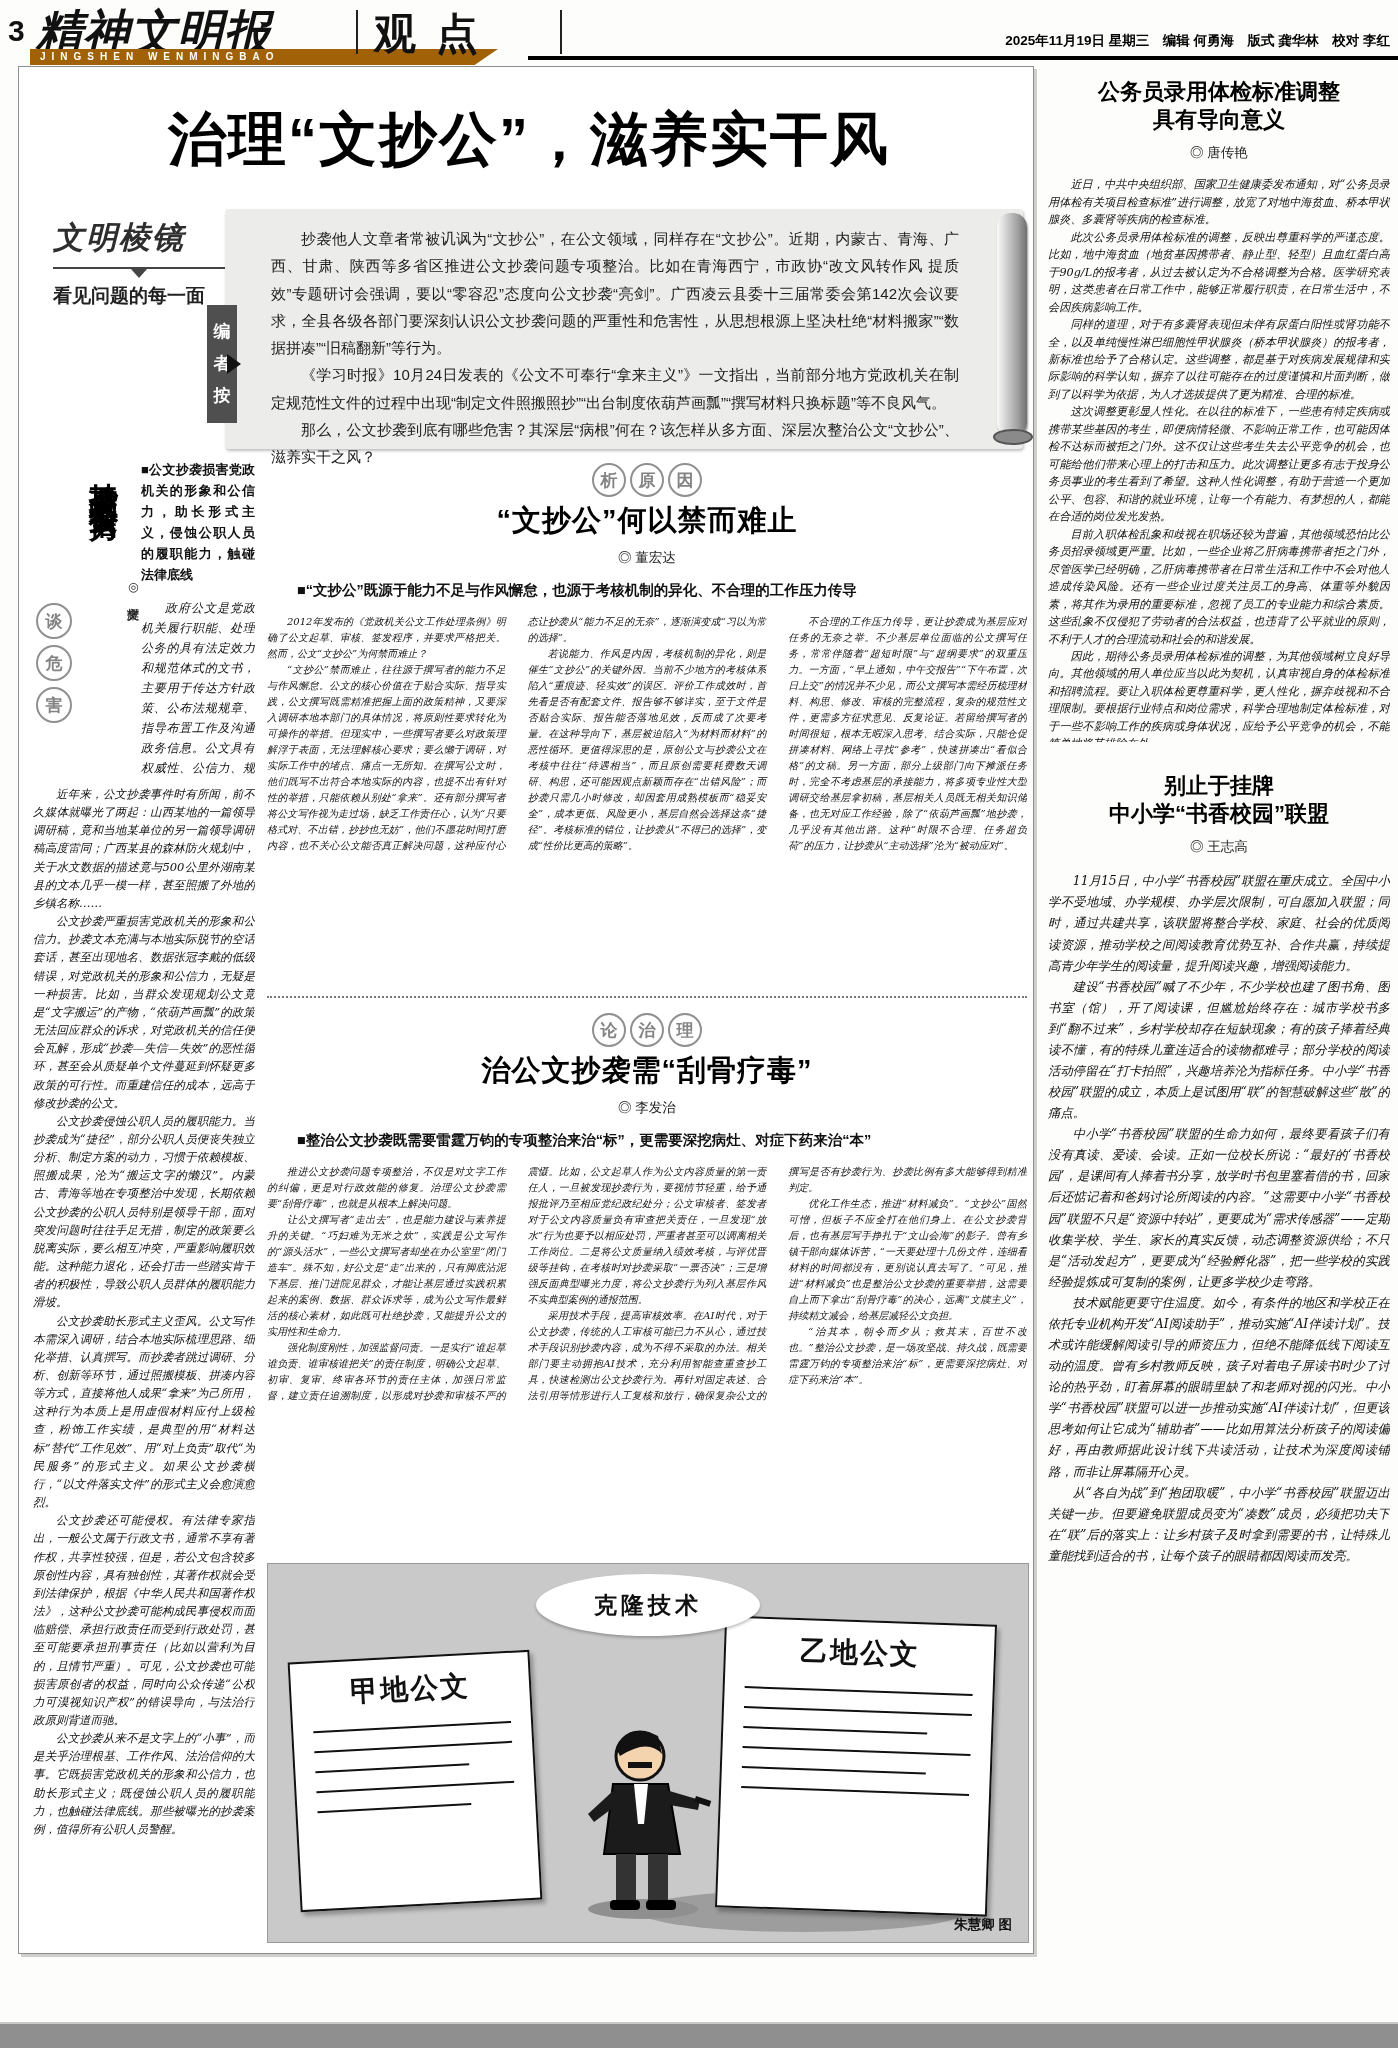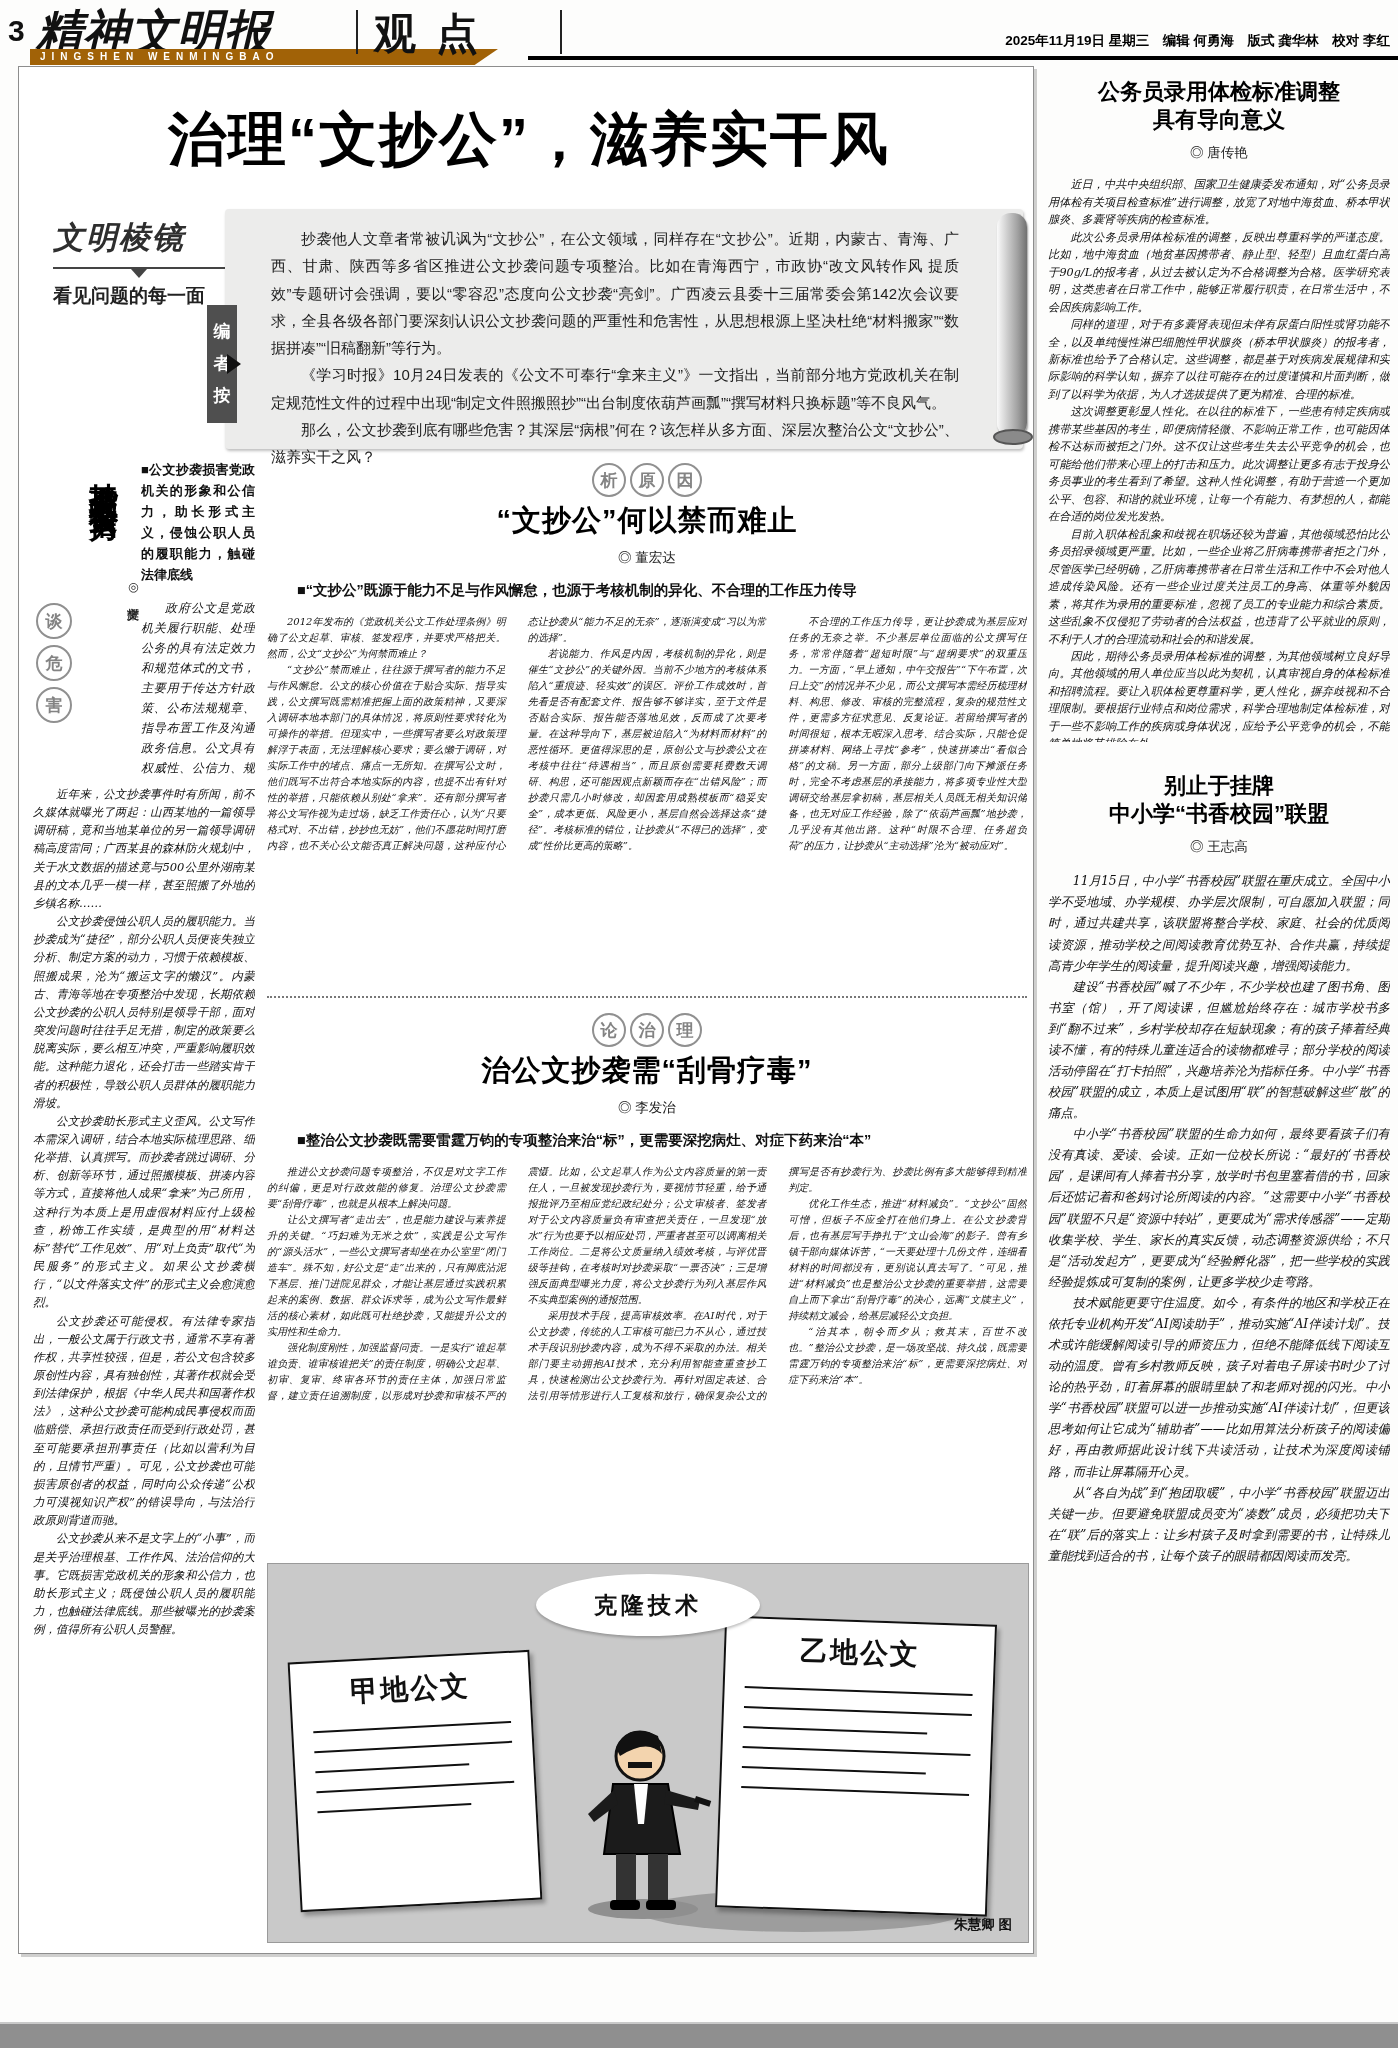--- a/index.html
+++ b/index.html
@@ -145,20 +145,21 @@
         <div class="v-author">◎ 樊耀文</div>
         <div class="lsum-wrap">
           <div class="summary-s">■公文抄袭损害党政机关的形象和公信力，助长形式主义，侵蚀公职人员的履职能力，触碰法律底线</div>
           <div class="lead-kai">
               <p>政府公文是党政机关履行职能、处理公务的具有法定效力和规范体式的文书，主要用于传达方针政策、公布法规规章、指导布置工作及沟通政务信息。公文具有权威性、公信力、规范性和法定效力。</p>
             </div>
         </div>
       </div>
       <div class="kai-body">
           <p>近年来，公文抄袭事件时有所闻，前不久媒体就曝光了两起：山西某地的一篇领导调研稿，竟和当地某单位的另一篇领导调研稿高度雷同；广西某县的森林防火规划中，关于水文数据的描述竟与500公里外湖南某县的文本几乎一模一样，甚至照搬了外地的乡镇名称……</p>
+          <p>公文抄袭严重损害党政机关的形象和公信力。抄袭文本充满与本地实际脱节的空话套话，甚至出现地名、数据张冠李戴的低级错误，对党政机关的形象和公信力，无疑是一种损害。比如，当群众发现规划公文竟是“文字搬运”的产物，“依葫芦画瓢”的政策无法回应群众的诉求，对党政机关的信任便会瓦解，形成“抄袭—失信—失效”的恶性循环，甚至会从质疑单个文件蔓延到怀疑更多政策的可行性。而重建信任的成本，远高于修改抄袭的公文。</p>
           <p>公文抄袭侵蚀公职人员的履职能力。当抄袭成为“捷径”，部分公职人员便丧失独立分析、制定方案的动力，习惯于依赖模板、照搬成果，沦为“搬运文字的懒汉”。内蒙古、青海等地在专项整治中发现，长期依赖公文抄袭的公职人员特别是领导干部，面对突发问题时往往手足无措，制定的政策要么脱离实际，要么相互冲突，严重影响履职效能。这种能力退化，还会打击一些踏实肯干者的积极性，导致公职人员群体的履职能力滑坡。</p>
           <p>公文抄袭助长形式主义歪风。公文写作本需深入调研，结合本地实际梳理思路、细化举措、认真撰写。而抄袭者跳过调研、分析、创新等环节，通过照搬模板、拼凑内容等方式，直接将他人成果“拿来”为己所用，这种行为本质上是用虚假材料应付上级检查，粉饰工作实绩，是典型的用“材料达标”替代“工作见效”、用“对上负责”取代“为民服务”的形式主义。如果公文抄袭横行，“以文件落实文件”的形式主义会愈演愈烈。</p>
           <p>公文抄袭还可能侵权。有法律专家指出，一般公文属于行政文书，通常不享有著作权，共享性较强，但是，若公文包含较多原创性内容，具有独创性，其著作权就会受到法律保护，根据《中华人民共和国著作权法》，这种公文抄袭可能构成民事侵权而面临赔偿、承担行政责任而受到行政处罚，甚至可能要承担刑事责任（比如以营利为目的，且情节严重）。可见，公文抄袭也可能损害原创者的权益，同时向公众传递“公权力可漠视知识产权”的错误导向，与法治行政原则背道而驰。</p>
           <p>公文抄袭从来不是文字上的“小事”，而是关乎治理根基、工作作风、法治信仰的大事。它既损害党政机关的形象和公信力，也助长形式主义；既侵蚀公职人员的履职能力，也触碰法律底线。那些被曝光的抄袭案例，值得所有公职人员警醒。</p>
         </div>
     </div>
 
     <div class="mid-art" style="top:396px">
       <div class="tag-row"><span class="seal">析</span><span class="seal">原</span><span class="seal">因</span></div>
       <div class="m-title">“文抄公”何以禁而难止</div>

